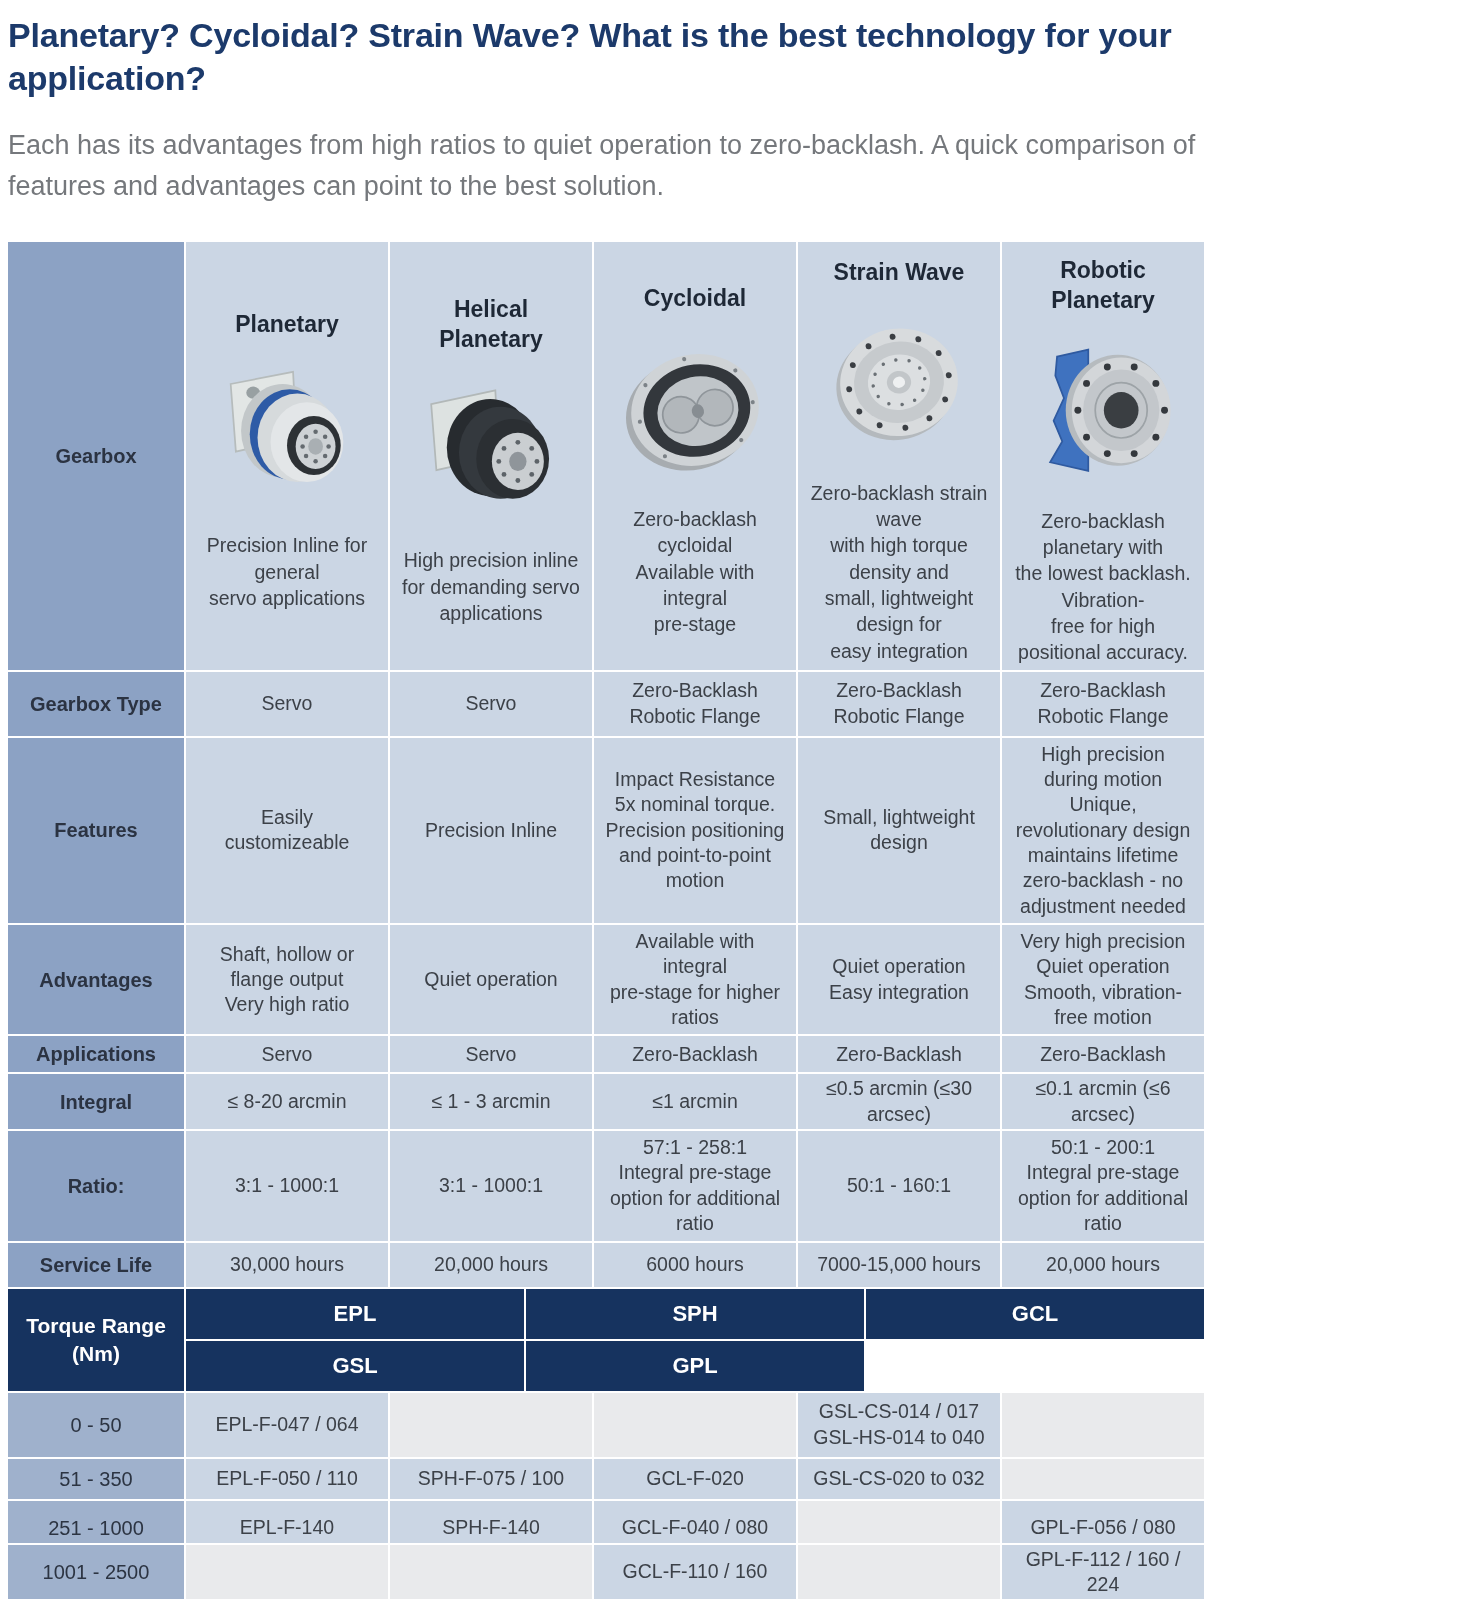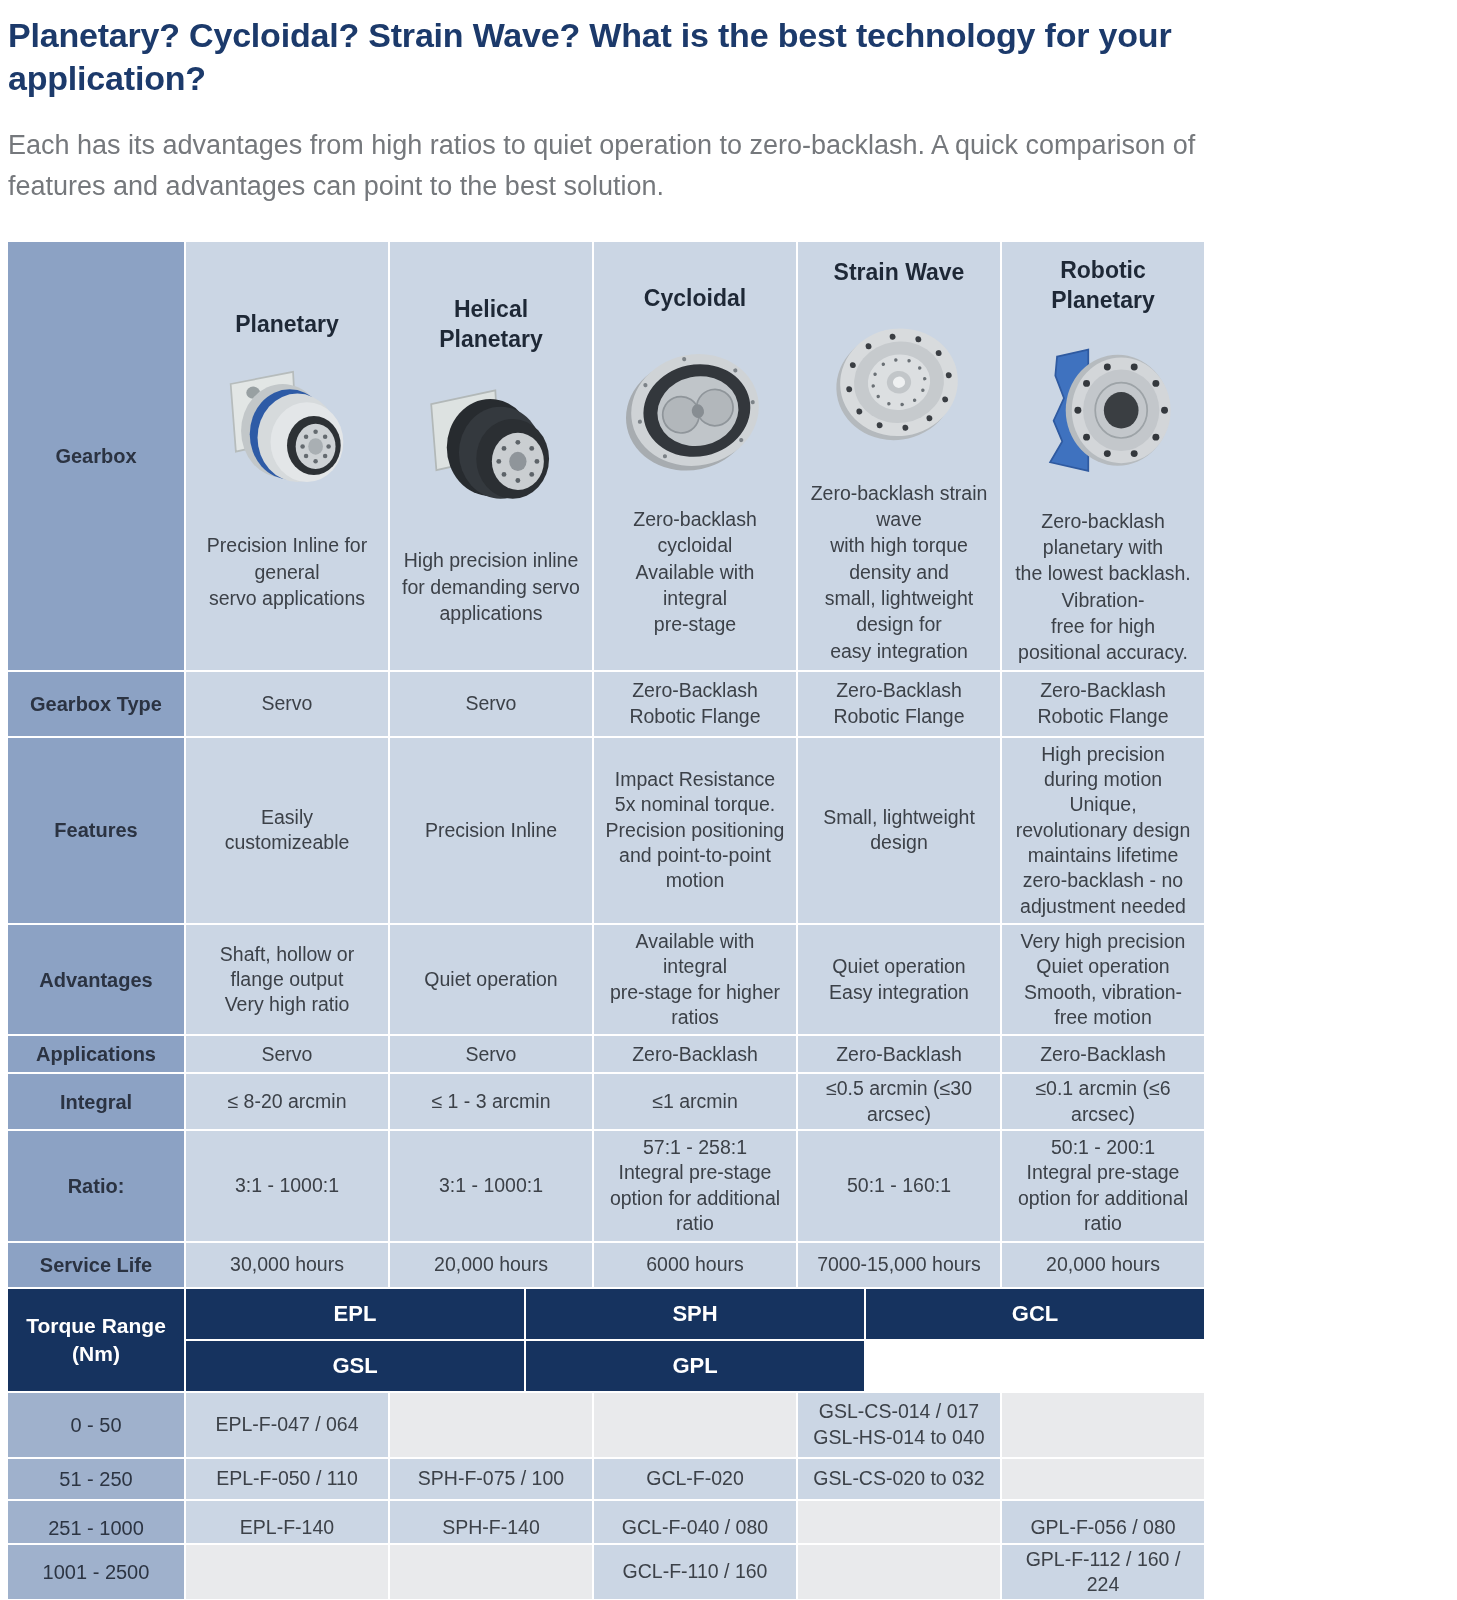--- a/index.html
+++ b/index.html
@@ -315,21 +315,21 @@
         <div class="c tlbl">0 - 50</div>
         <div class="c">EPL-F-047 / 064</div>
         <div class="c empty"></div>
         <div class="c empty"></div>
         <div class="c">GSL-CS-014  / 017
 GSL-HS-014 to 040</div>
         <div class="c empty"></div>
       </div>
 
       <div class="row t2">
-        <div class="c tlbl">51 - 250</div>
+        <div class="c tlbl">51 - 350</div>
         <div class="c">EPL-F-050 / 110</div>
         <div class="c">SPH-F-075 / 100</div>
         <div class="c">GCL-F-020</div>
         <div class="c">GSL-CS-020  to 032</div>
         <div class="c empty"></div>
       </div>
 
       <div class="row t3">
         <div class="c tlbl">251 - 1000</div>
         <div class="c">EPL-F-140</div>

